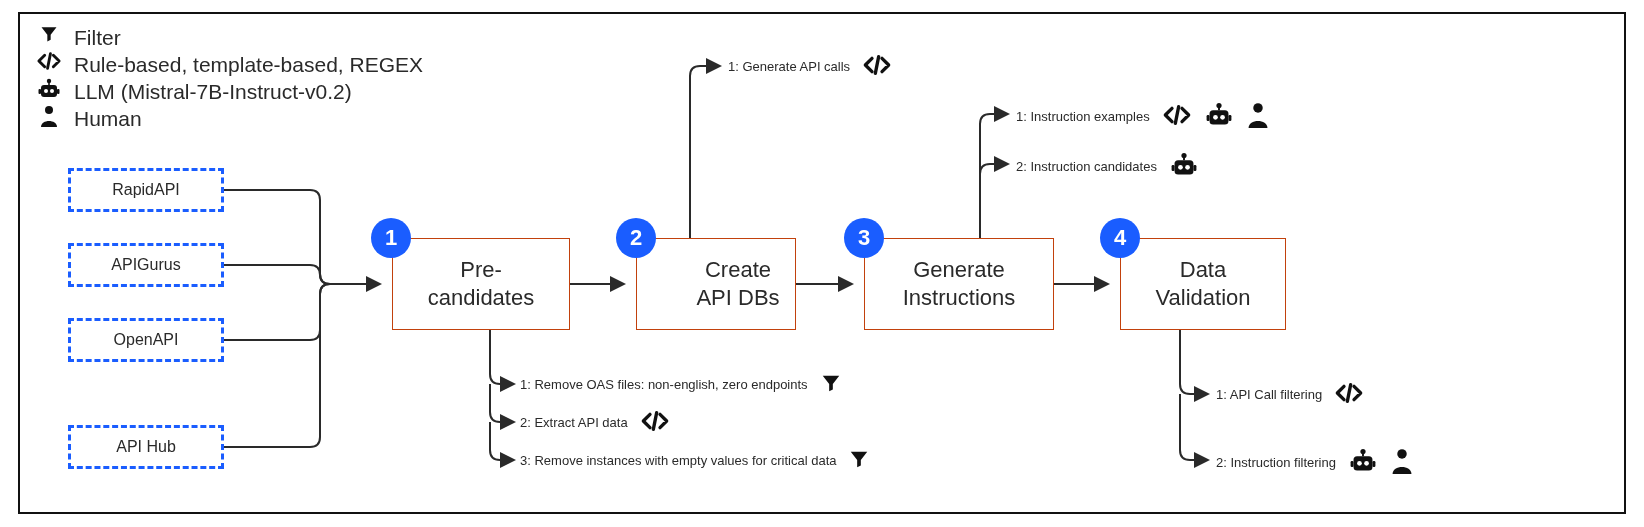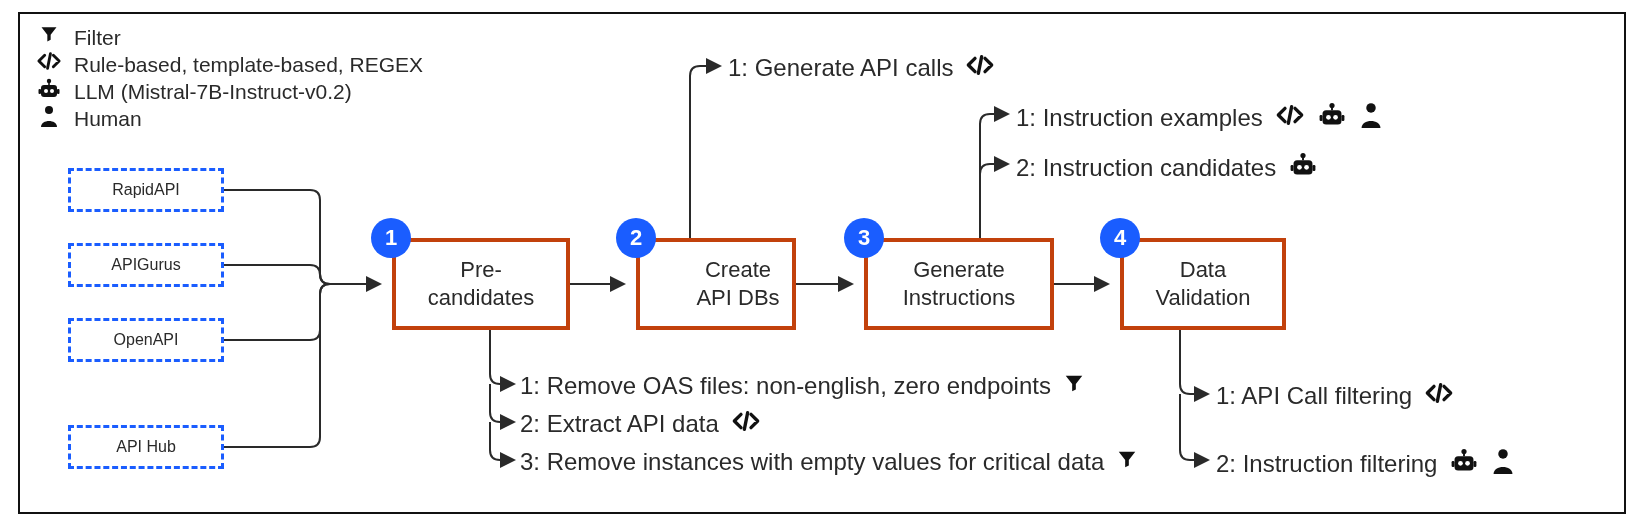--- a/index.html
+++ b/index.html
@@ -31,38 +31,38 @@
   .abs { position: absolute; }
   .source-box {
     width: 156px; height: 44px;
     border: 3px dashed #1a5dff;
     box-sizing: border-box;
     display: flex; align-items: center; justify-content: center;
     font-size: 16px; color: #2a2a2a;
     background: #fff;
   }
   .step-box {
-    border: 4px solid #c2410c;
+    border: 1px solid #c2410c;
     box-sizing: border-box;
     background: #fff;
     display: flex; align-items: center; justify-content: center;
     text-align: center;
     font-size: 22px; line-height: 28px; color: #2a2a2a;
   }
   .badge {
     width: 40px; height: 40px;
     border-radius: 50%;
     background: #1a5dff;
     color: #fff;
     display: flex; align-items: center; justify-content: center;
     font-size: 22px; font-weight: 600;
     box-sizing: border-box;
   }
   .note {
-    font-size: 24px;
+    font-size: 13px;
     color: #2a2a2a;
     white-space: nowrap;
     display: flex; align-items: center; gap: 12px;
   }
   svg.wires { position: absolute; left: 0; top: 0; }
 </style>
 </head>
 <body>
 
 <div class="frame">
@@ -187,21 +187,21 @@
           <path fill="none" stroke="#111" stroke-width="4" stroke-linecap="round" stroke-linejoin="round" d="M12 4 L4 12 L12 20 M24 4 L32 12 L24 20 M20 2 L16 22"></path>
         </svg></span>
   </div>
 
   <div class="abs note" style="left:500px; top:358px;">
     <span>1: Remove OAS files: non-english, zero endpoints</span>
     <span><svg width="22" height="22" viewBox="0 0 24 24">
           <path fill="#111" d="M3 4h18l-7 9v6l-4 2v-8z"></path>
         </svg></span>
   </div>
-  <div class="abs note" style="left:500px; top:396px;align-items:flex-end;">
+  <div class="abs note" style="left:500px; top:396px;">
     <span>2: Extract API data</span>
     <span><svg width="30" height="22" viewBox="0 0 36 24">
           <path fill="none" stroke="#111" stroke-width="4" stroke-linecap="round" stroke-linejoin="round" d="M12 4 L4 12 L12 20 M24 4 L32 12 L24 20 M20 2 L16 22"></path>
         </svg></span>
   </div>
   <div class="abs note" style="left:500px; top:434px;">
     <span>3: Remove instances with empty values for critical data</span>
     <span><svg width="22" height="22" viewBox="0 0 24 24">
           <path fill="#111" d="M3 4h18l-7 9v6l-4 2v-8z"></path>
         </svg></span>

